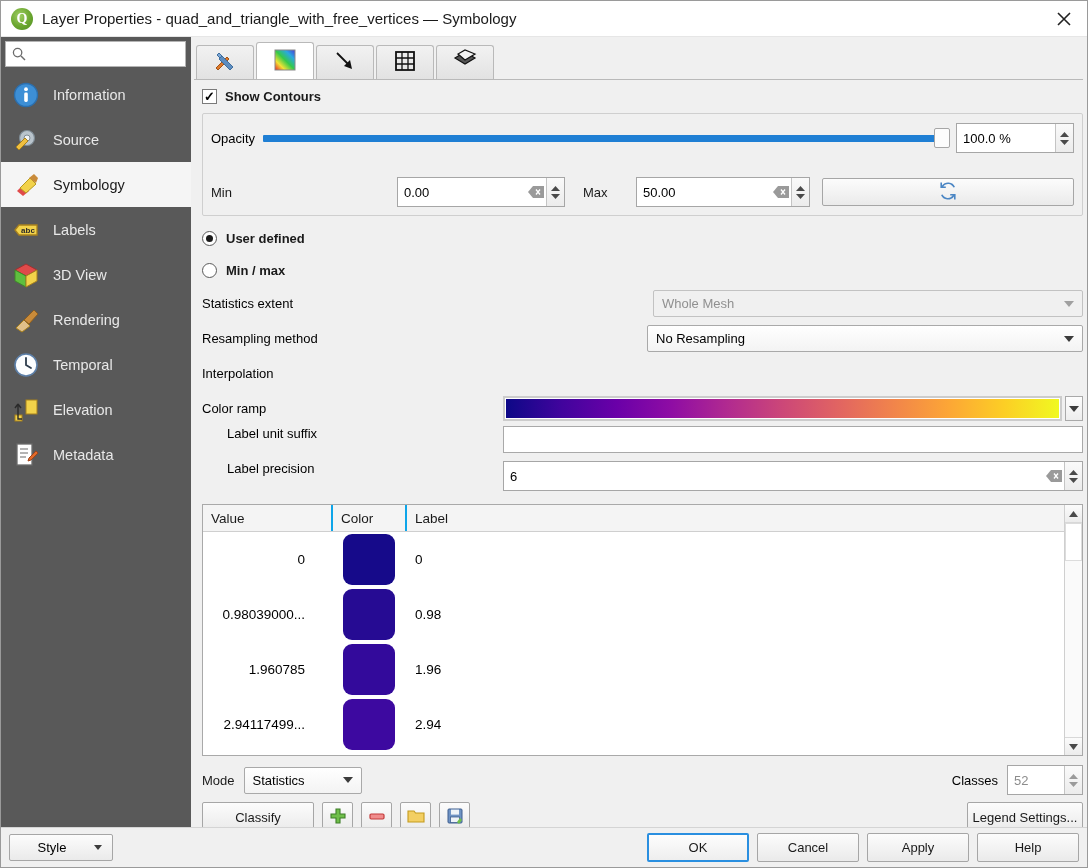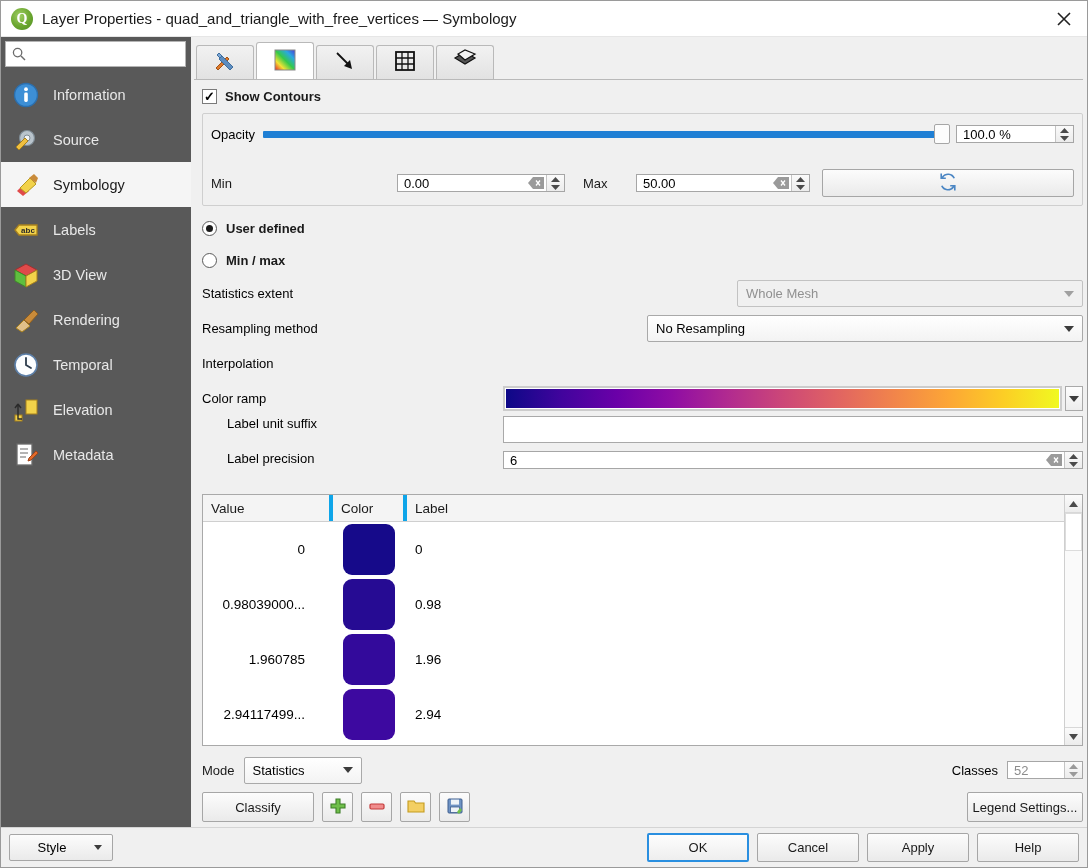--- a/index.html
+++ b/index.html
@@ -81,21 +81,21 @@
 
   
   .opacity-row { display: flex; align-items: center; margin-bottom: 13px; }
   .opacity-label { width: 52px; flex: 0 0 52px; font-size: 13px; }
   .slider { flex: 1 1 auto; height: 22px; position: relative; display: flex;
             align-items: center; cursor: pointer; }
   .slider-track { position: absolute; left: 0; right: 0; height: 7px; background: #1f7fd4;
                   border-radius: 1px; }
   .slider-handle { position: absolute; right: 0; width: 16px; height: 20px;
                    background: #fcfcfc; border: 1px solid #a6a6a6; border-radius: 2px; }
-  .spin { height: 18px; border: 1px solid #a6a6a6; background: #fff; display: flex;
+  .spin { height: 30px; border: 1px solid #a6a6a6; background: #fff; display: flex;
           align-items: center; }
   .spin input { border: 0; outline: 0; height: 100%; flex: 1 1 auto; padding: 0 6px;
                 font-size: 13px; font-family: "Liberation Sans", sans-serif;
                 background: transparent; min-width: 0; }
   .spin .clear-ico { width: 20px; flex: 0 0 20px; display: flex; align-items: center;
                      justify-content: center; cursor: pointer; }
   .spin-arrows { width: 18px; flex: 0 0 18px; height: 100%; border-left: 1px solid #c4c4c4;
                  background: linear-gradient(#fafafa,#ececec);
                  display: flex; flex-direction: column; align-items: center;
                  justify-content: center; gap: 3px; cursor: pointer; }
@@ -125,21 +125,21 @@
   .combo { height: 27px; border: 1px solid #a9a9a9; border-radius: 2px;
            background: linear-gradient(#ffffff,#f3f3f3); display: flex; align-items: center;
            padding: 0 4px 0 8px; font-size: 13px; cursor: pointer; }
   .combo.disabled { background: #f0f0f0; color: #909090; border-color: #c2c2c2; }
   .combo .cval { flex: 1 1 auto; white-space: nowrap; overflow: hidden; }
   .caret { width: 0; height: 0; border-left: 5px solid transparent;
            border-right: 5px solid transparent; border-top: 6px solid #3c3c3c;
            margin-left: 8px; margin-right: 4px; }
   .caret.dim { border-top-color: #a0a0a0; }
 
-  .r-stats  { margin-left: auto; width: 346px; }
+  .r-stats  { margin-left: auto; width: 430px; }
   .r-resamp { margin-left: auto; width: 436px; }
   .r-interp { margin-left: auto; width: 580px; }
 
   
   .ramp-row { display: flex; align-items: center; height: 35px; }
   .ramp-wrap { margin-left: auto; width: 580px; display: flex; align-items: center; }
   .ramp-box { flex: 1 1 auto; height: 25px; border: 2px solid #cccccc; background: #fff;
               padding: 1px; cursor: pointer; }
   .ramp { width: 100%; height: 100%; }
   .ramp-drop { width: 18px; flex: 0 0 18px; height: 25px; margin-left: 3px;
@@ -153,21 +153,21 @@
                       font-size: 13px; font-family: "Liberation Sans", sans-serif; }
   .prec-spin { margin-left: auto; width: 580px; }
 
   
   .table-wrap { margin-top: 8px; height: 252px; border: 1px solid #a9a9a9; background: #fff;
                 display: flex; }
   .table-body { flex: 1 1 auto; display: flex; flex-direction: column; min-width: 0; }
   .thead { display: flex; height: 27px; background: #f4f4f4;
            border-bottom: 1px solid #cfcfcf; align-items: center; }
   .th { font-size: 13.5px; padding-left: 8px; color: #1a1a1a;
-        border-right: 4px solid #0ea5e9; height: 100%; display: flex; align-items: center; }
+        border-right: 2px solid #0ea5e9; height: 100%; display: flex; align-items: center; }
   .th.c-val { width: 130px; flex: 0 0 130px; }
   .th.c-col { width: 74px; flex: 0 0 74px; }
   .th.c-lab { flex: 1 1 auto; border-right: none; }
   .tbody { flex: 1 1 auto; overflow: hidden; }
   .trow { display: flex; height: 55px; align-items: center; }
   .td { font-size: 13.5px; }
   .td.c-val { width: 130px; flex: 0 0 130px; text-align: right; padding-right: 28px; }
   .td.c-col { width: 74px; flex: 0 0 74px; display: flex; align-items: center;
               justify-content: flex-start; padding-left: 10px; }
   .swatch { width: 52px; height: 51px; border-radius: 9px; cursor: pointer; }

